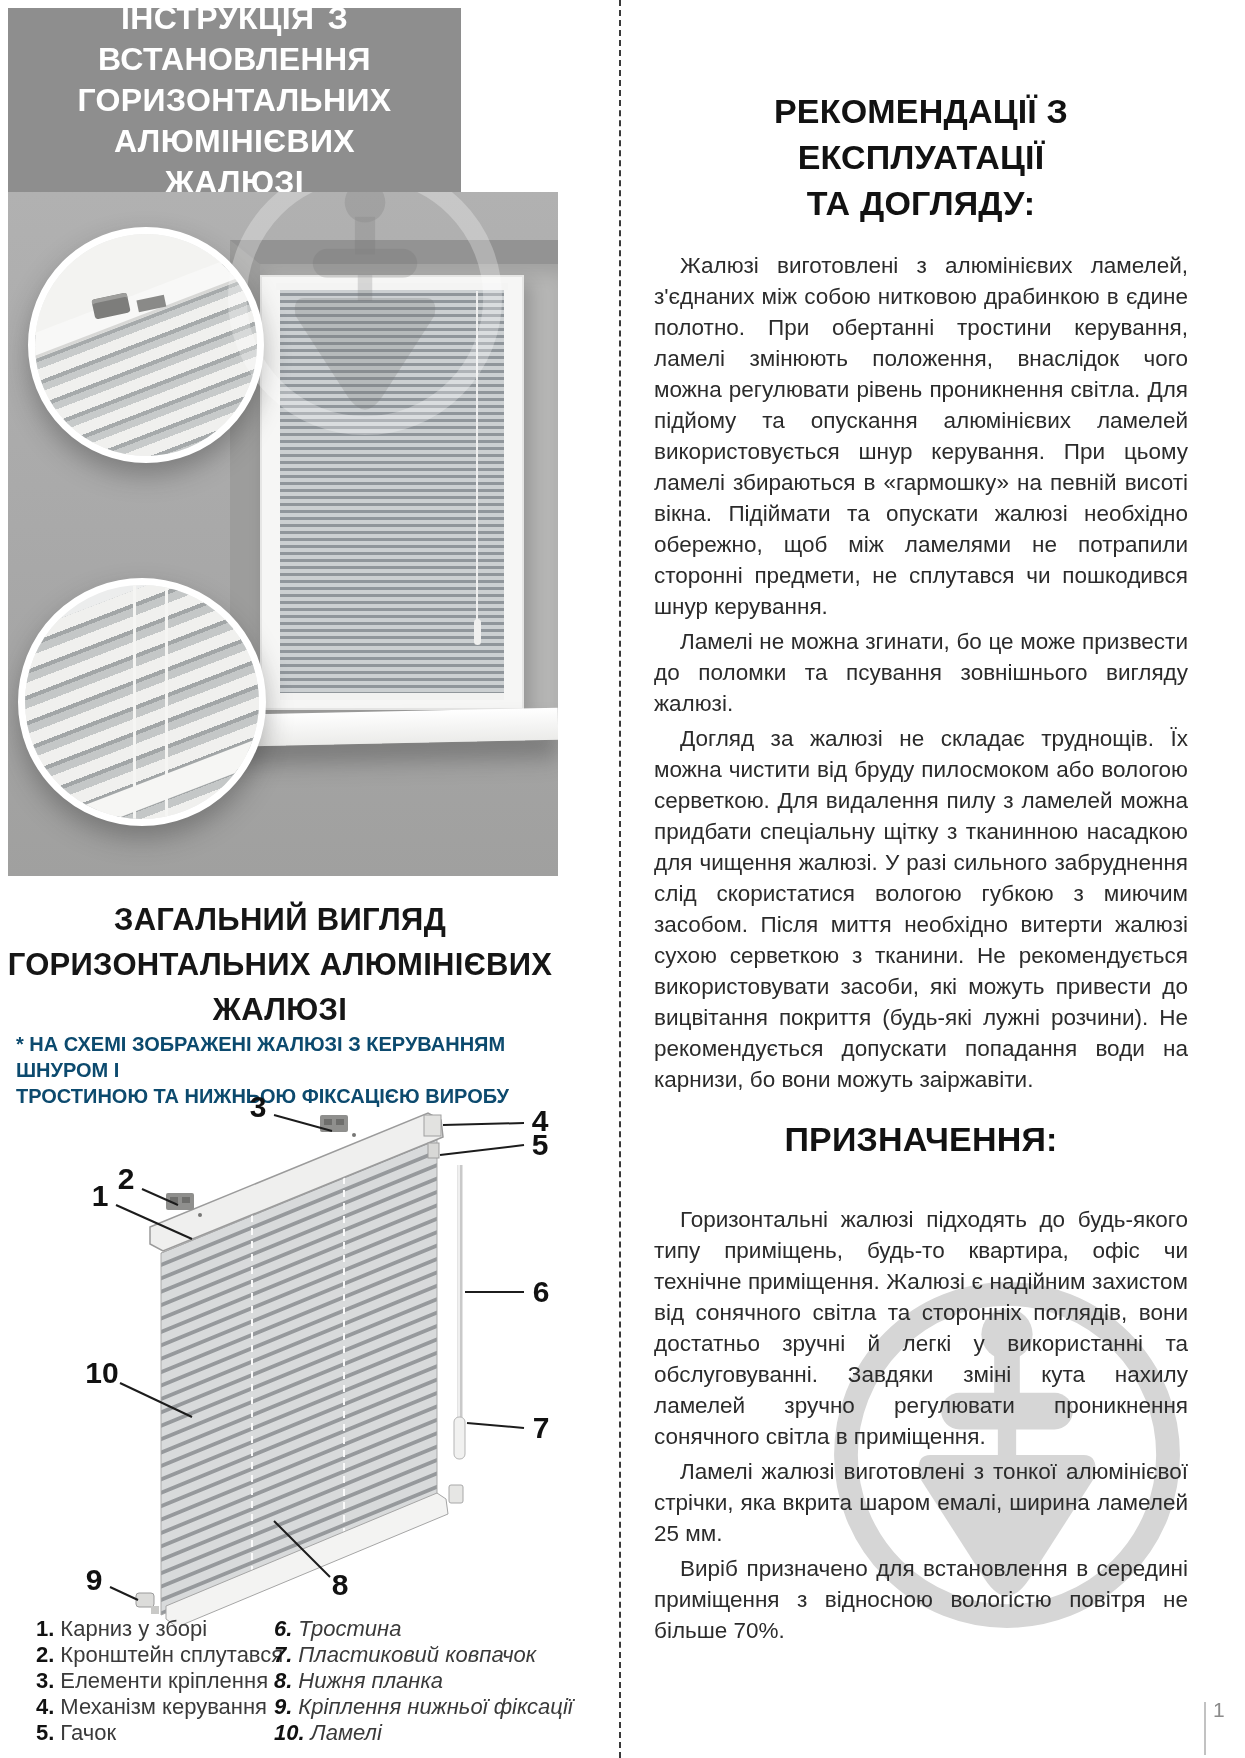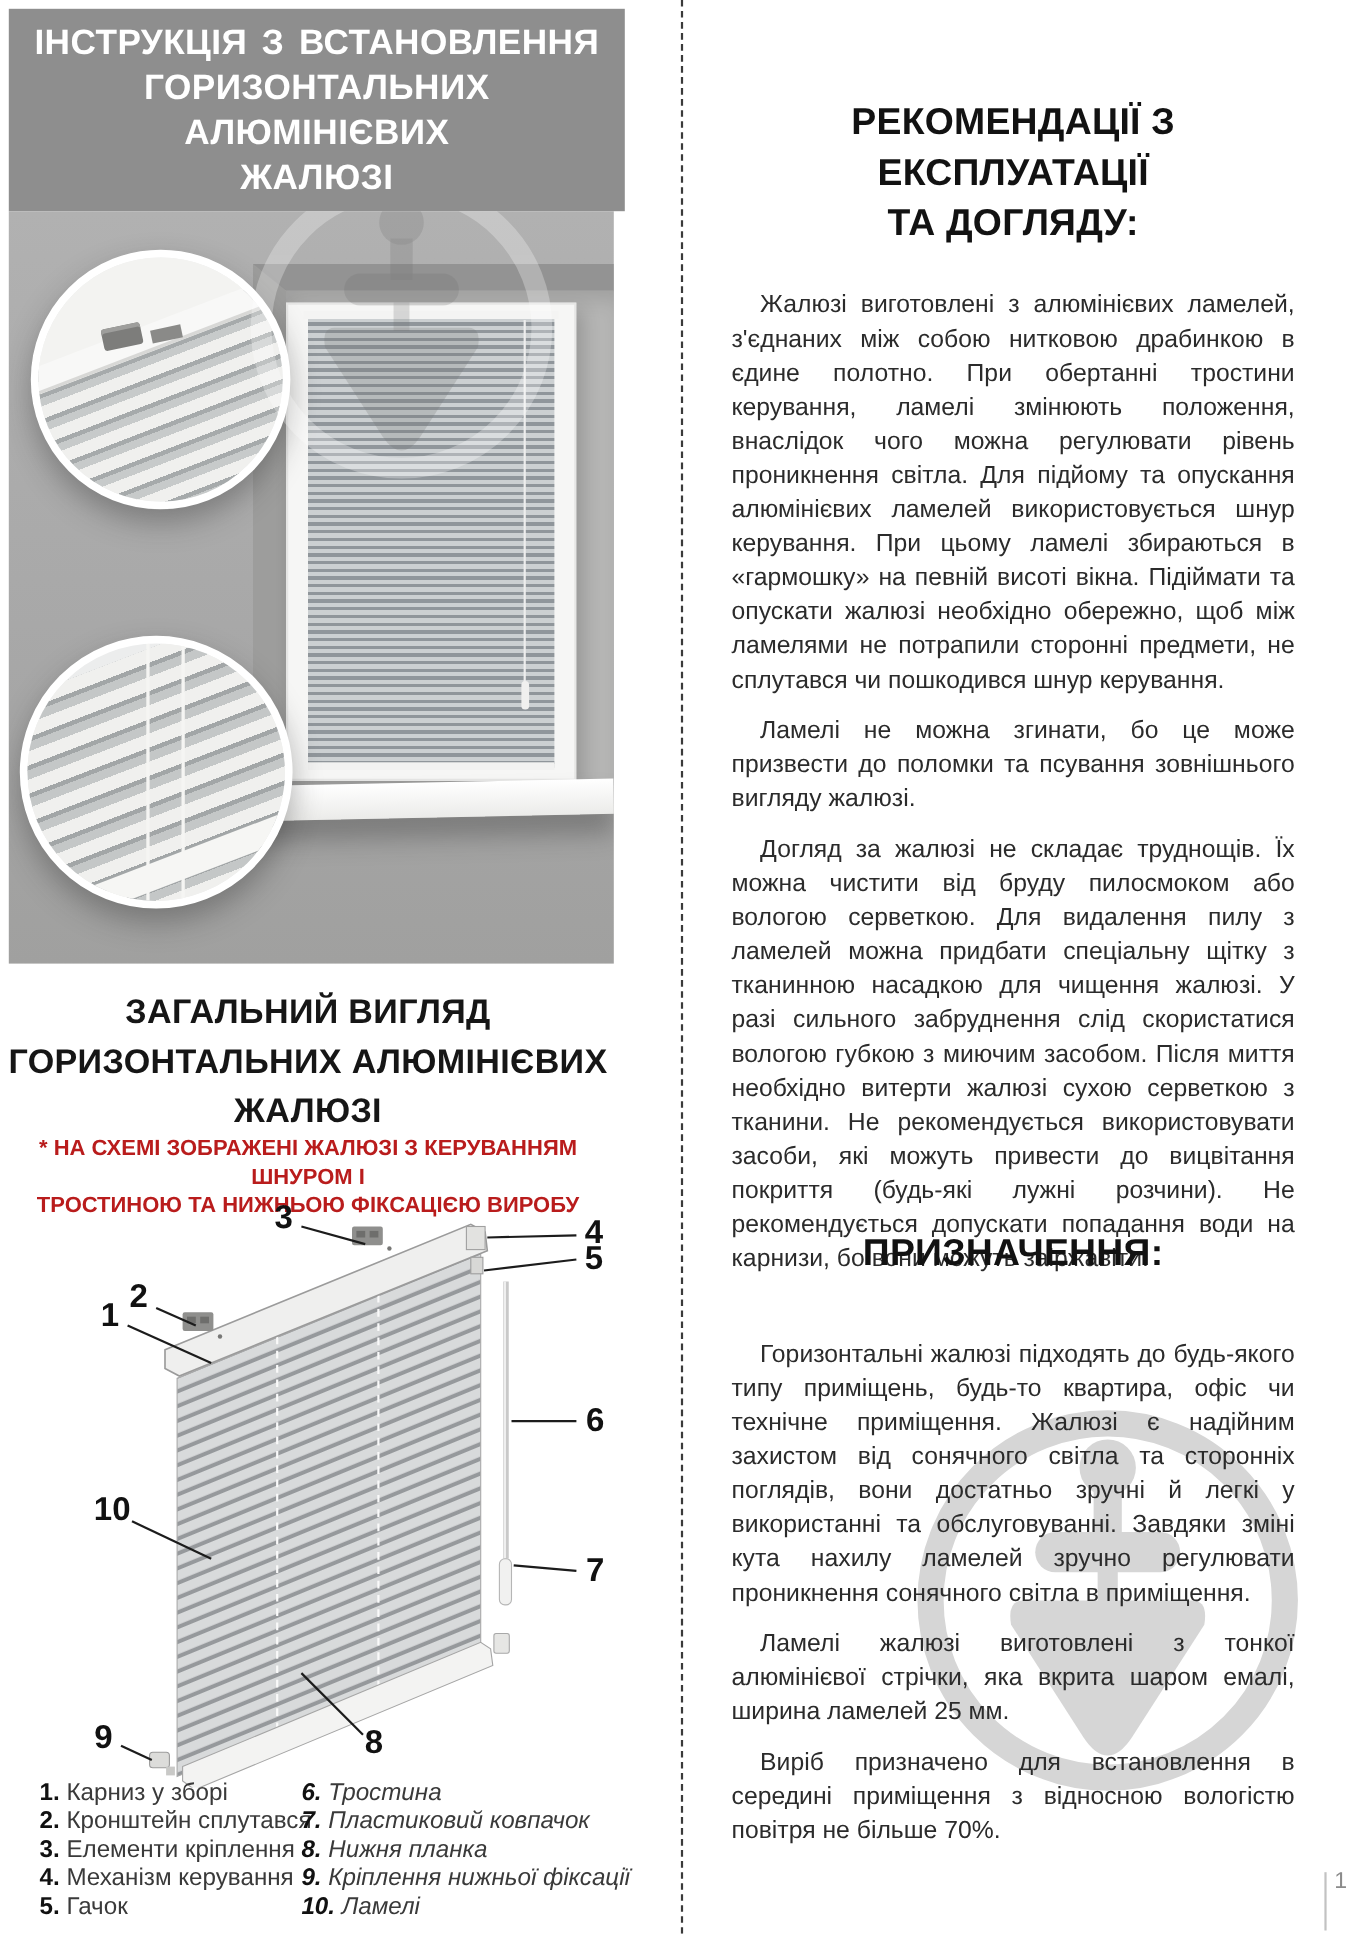--- a/index.html
+++ b/index.html
@@ -6,21 +6,21 @@
   body{
     width:1245px;height:1758px;position:relative;background:#ffffff;
     font-family:"Liberation Sans","DejaVu Sans",sans-serif;color:#2b2b2b;
     overflow:hidden;
   }
 
   
   .divider{position:absolute;left:619px;top:0;height:1758px;width:0;border-left:2px dashed #3a3a3a;}
 
   
-  .hdr-panel{position:absolute;left:8px;top:8px;width:560px;height:184px;background:#8e8e8e;
+  .hdr-panel{position:absolute;left:8px;top:8px;width:453px;height:184px;background:#8e8e8e;
     display:flex;flex-direction:column;justify-content:center;text-align:center;align-items:center;}
   .hdr-line{color:#ffffff;font-weight:800;font-size:32px;line-height:41px;letter-spacing:.4px;word-spacing:4px;}
 
   
   .photo{position:absolute;left:8px;top:192px;width:550px;height:684px;overflow:hidden;
     background:linear-gradient(180deg,#b1b1b1 0%,#a8a8a8 55%,#a0a09f 100%);}
   .recess{position:absolute;left:222px;top:48px;width:328px;height:497px;background:#b5b5b4;
     border-top:24px solid #939393;border-left:30px solid #9d9d9c;box-sizing:border-box;
     box-shadow:inset 8px 8px 18px rgba(0,0,0,.12);}
   .frame{position:absolute;left:252px;top:83px;width:264px;height:435px;background:#f6f6f5;
@@ -48,41 +48,41 @@
   .z-bracket{position:absolute;left:58px;top:62px;width:36px;height:20px;background:#7d7d7b;border-radius:3px;
     box-shadow:inset 0 4px 0 #9e9e9c, 40px 6px 0 -4px #8a8a88;transform:rotate(-12deg);}
   .z-cord1{position:absolute;left:46%;top:0;width:3px;height:100%;background:#f5f5f3;}
   .z-cord2{position:absolute;left:60%;top:0;width:3px;height:100%;background:#f5f5f3;}
   .z-brail{position:absolute;left:-12%;bottom:7%;width:135%;height:24px;transform:rotate(-21deg);background:#f6f6f4;}
   .wm-photo{position:absolute;left:212px;top:-39px;width:290px;height:290px;opacity:.5;}
 
   
   .ov-title{position:absolute;left:0;top:897px;width:560px;text-align:center;font-weight:800;
     color:#161616;font-size:31px;line-height:45px;letter-spacing:.3px;}
-  .ov-note{position:absolute;left:0;top:1031px;width:560px;text-align:center;font-weight:700;
-    color:#b91c1c;font-size:20px;line-height:26px;}
+  .ov-note{position:absolute;left:0;top:1031px;width:560px;font-weight:700;
+    color:#0c4a6e;font-size:20px;line-height:26px;padding-left:16px;}
 
   
   .diagram{position:absolute;left:0;top:1065px;width:620px;height:560px;}
   .dnum{position:absolute;transform:translate(-50%,-50%);font-weight:800;font-size:30px;color:#111111;}
 
   
   .legend{position:absolute;left:36px;top:1616px;width:582px;display:flex;}
   .leg-col{display:flex;flex-direction:column;}
   .leg-col1{width:238px;}
   .leg-col2{flex:1;font-style:italic;}
   .leg-item{font-size:22px;line-height:26px;color:#3a3a3a;white-space:nowrap;}
   .lnum{font-weight:800;color:#111111;margin-right:6px;}
 
   
   .sec{position:absolute;left:650px;width:542px;z-index:1;}
   .sec1{top:40px;}
   .sec2{top:1068px;}
   .sec-title{text-align:center;font-weight:800;font-size:34px;line-height:46px;color:#121212;letter-spacing:.2px;margin-top:48px;}
-  .para{font-size:22.5px;line-height:31px;text-align:justify;text-indent:26px;color:#2b2b2b;margin:15px;}
+  .para{font-size:22.5px;line-height:31px;text-align:justify;text-indent:26px;color:#2b2b2b;margin:4px;}
   .gap-after-title{height:20px;}
   .gap-after-title2{height:38px;}
   .wm-bottom{position:absolute;left:824px;top:1272px;width:366px;height:366px;z-index:0;}
 
   
   .pn-line{position:absolute;left:1204px;top:1702px;width:2px;height:53px;background:#c2c2c2;}
   .pn{position:absolute;left:1213px;top:1698px;font-size:21px;color:#8b8b8b;}
 </style>
 </head>
 <body>

